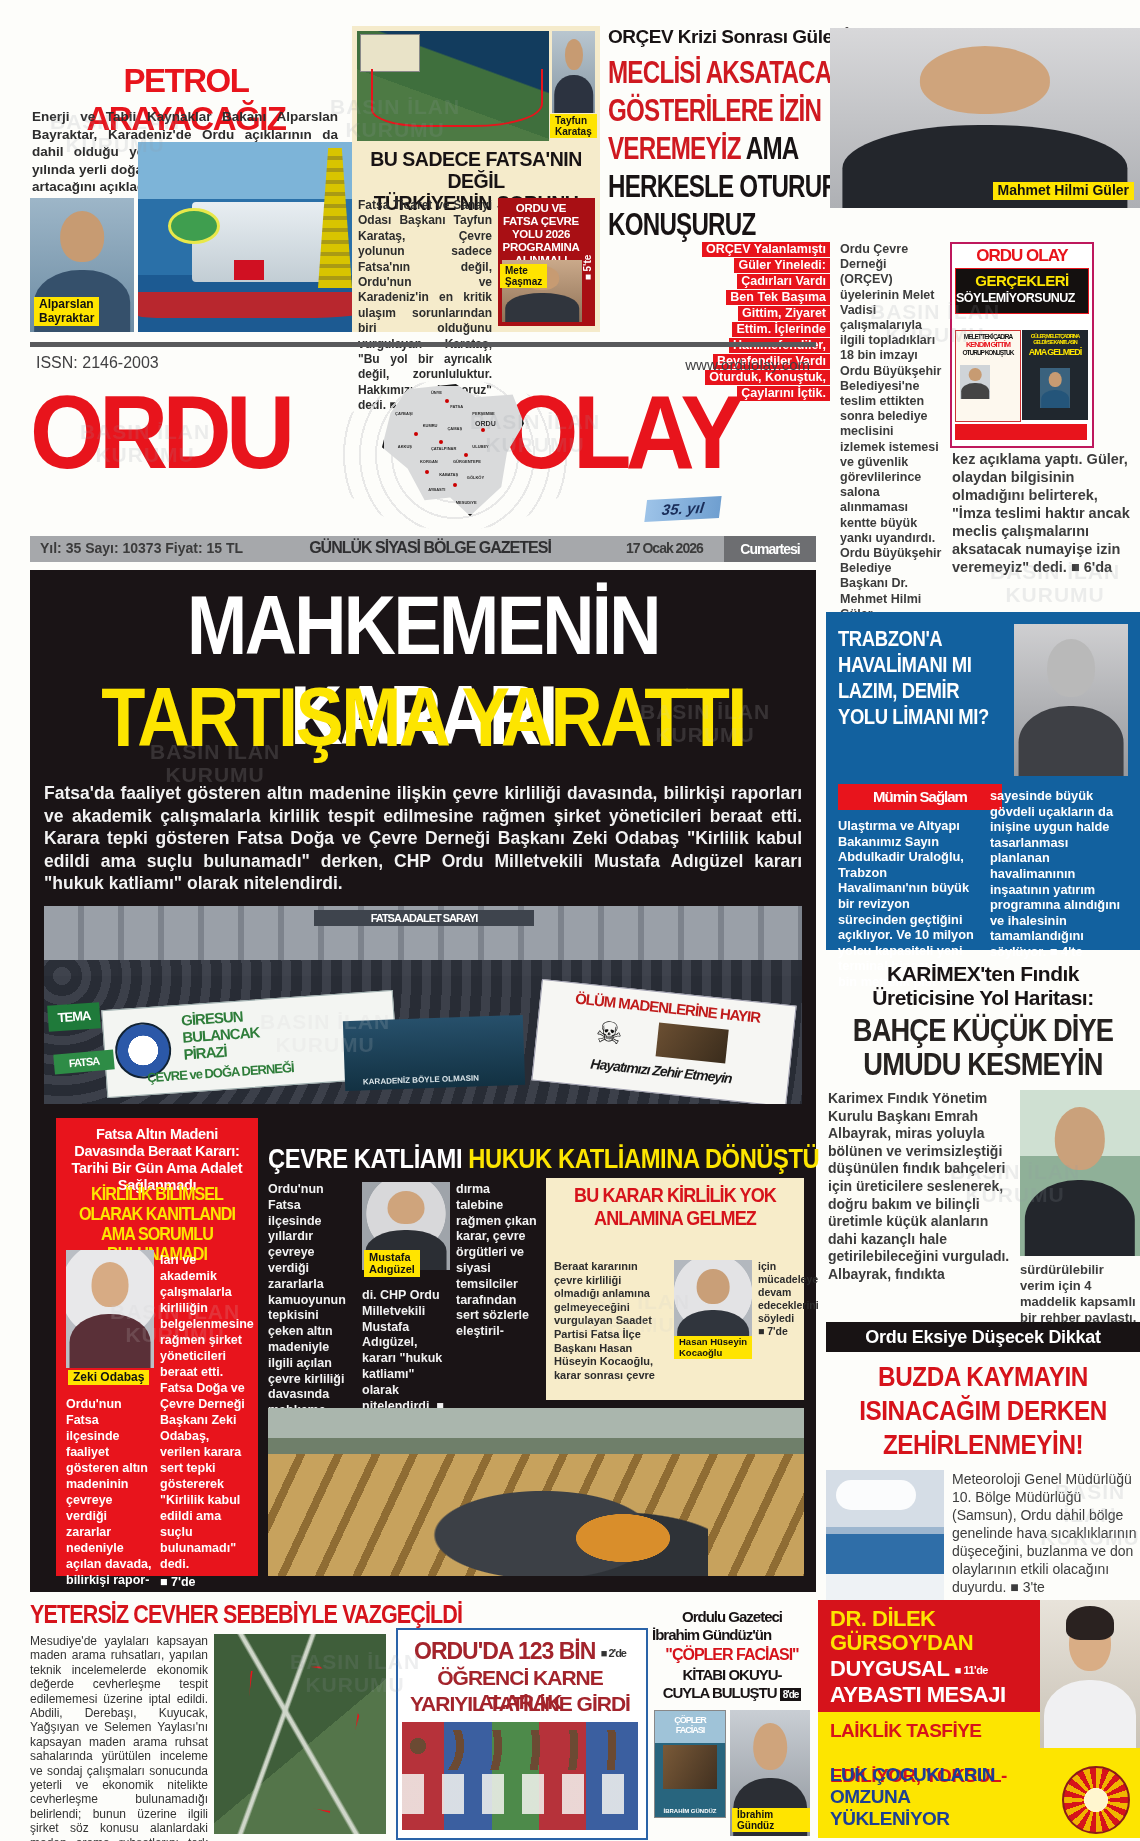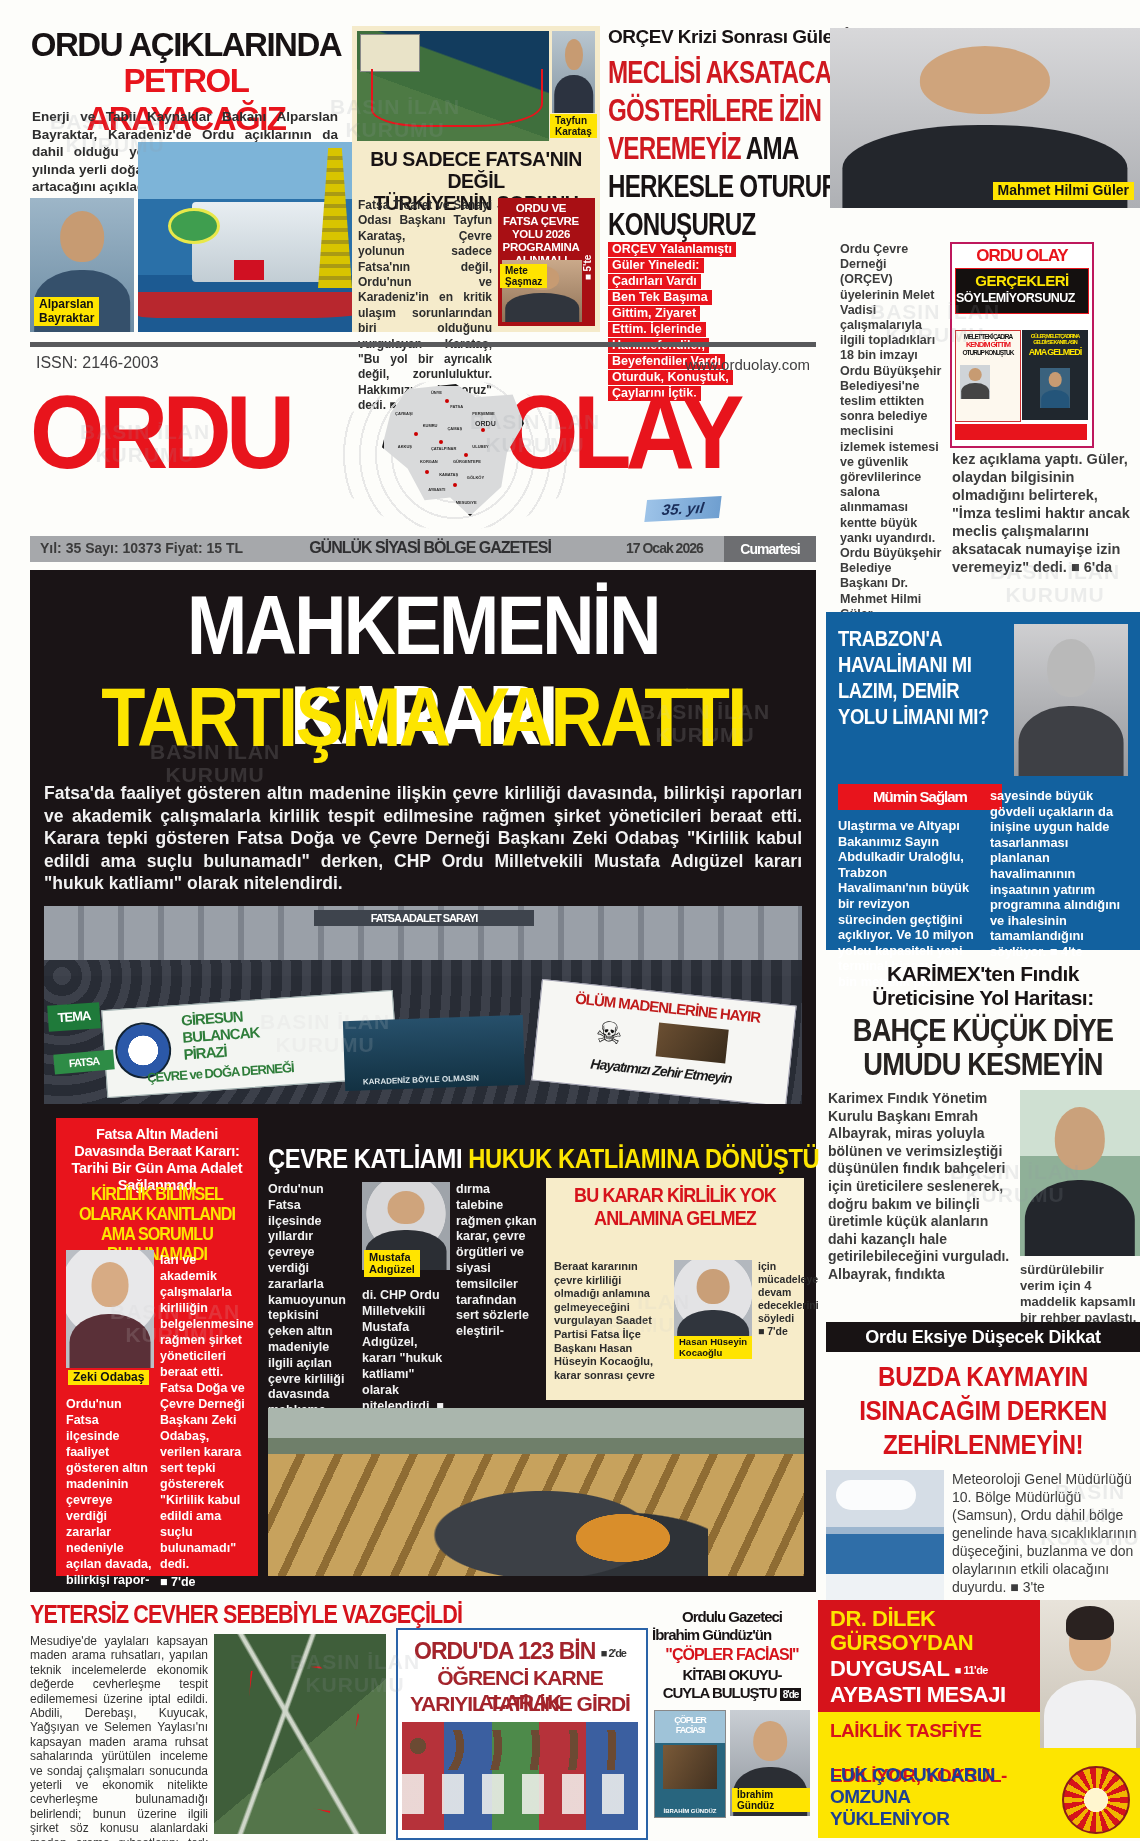--- a/index.html
+++ b/index.html
@@ -54,21 +54,20 @@
   <div class="wm" style="left:110px;top:1300px;color:#cfcfcf">BASIN İLAN
 KURUMU</div>
   <div class="wm" style="left:560px;top:1290px;color:#cfcfcf">BASIN İLAN
 KURUMU</div>
   <div class="wm" style="left:290px;top:1650px">BASIN İLAN
 KURUMU</div>
   <div class="wm" style="left:1040px;top:1480px">BASIN İLAN
 KURUMU</div>
 
   <div class="ab" style="left:30px;top:26px;width:312px;height:306px;">
-    <div class="ab hl" style="left:0;top:0;width:312px;text-align:center;font-size:33px;color:#181314;letter-spacing:-1.5px;">ORDU AÇIKLARINDA</div>
     <div class="ab hl" style="left:0;top:36px;width:312px;text-align:center;font-size:33px;color:#e8141c;letter-spacing:-1.5px;">PETROL ARAYACAĞIZ</div>
     <div class="ab bt" style="left:2px;top:82px;width:306px;font-size:13.5px;line-height:17.5px;color:#2d2d2d;">Enerji ve Tabii Kaynaklar Bakanı Alparslan Bayraktar, Karadeniz'de Ordu açıklarının da dahil olduğu yeni sondaj programıyla 2026 yılında yerli doğal gaz üretiminin önemli ölçüde artacağını açıkladı. ■ 5'te</div>
     <div class="photo person" style="left:0;top:172px;width:104px;height:134px;background:linear-gradient(180deg,#9db6c8,#6d8ca3);--suit:#35506b;">
       <span class="cap" style="left:4px;bottom:6px;font-size:12px;">Alparslan
 Bayraktar</span>
     </div>
     <div class="photo" style="left:108px;top:116px;width:234px;height:190px;background:linear-gradient(180deg,#7db4d8 0 30%,#2a70a8 30% 70%,#1c5a92 70% 100%);">
       <div class="ab" style="left:54px;top:60px;width:150px;height:80px;background:linear-gradient(180deg,#e8eef2,#c2cdd4);border-radius:4px;"></div>
       <div class="ab" style="left:180px;top:6px;width:34px;height:140px;background:repeating-linear-gradient(180deg,#d8c400 0 8px,#a99a14 8px 12px);clip-path:polygon(30% 0,70% 0,100% 100%,0 100%);"></div>
       <div class="ab" style="left:30px;top:66px;width:46px;height:30px;background:#3f9e4f;border-radius:50%;border:3px solid #e8e84a;"></div>
@@ -106,21 +105,21 @@
       <span class="hl cl" style="font-size:31px;line-height:38px;transform:scaleX(0.78);white-space:nowrap;">
         <span style="color:#cf1920;">VEREMEYİZ</span><span style="color:#181314;"> AMA</span>
       </span>
       <span class="hl cl" style="font-size:31px;line-height:38px;color:#181314;transform:scaleX(0.78);white-space:nowrap;">HERKESLE OTURUR</span>
       <span class="hl cl" style="font-size:31px;line-height:38px;color:#181314;transform:scaleX(0.78);white-space:nowrap;">KONUŞURUZ</span>
     </div>
     <div class="photo person" style="left:224px;top:2px;width:310px;height:180px;background:linear-gradient(180deg,#d8d8da,#aeb0b4);--suit:#23262c;--skin:#cfa47c;">
       <span class="cap" style="right:6px;bottom:8px;font-size:14px;">Mahmet Hilmi Güler</span>
     </div>
 
-    <div class="ab" style="left:2px;top:216px;width:222px;display:flex;flex-direction:column;align-items:flex-start;">
+    <div class="ab" style="left:2px;top:216px;width:222px;display:flex;flex-direction:column;align-items:flex-end;">
       <span class="qline">ORÇEV Yalanlamıştı</span>
       <span class="qline">Güler Yineledi:</span>
       <span class="qline">Çadırları Vardı</span>
       <span class="qline">Ben Tek Başıma</span>
       <span class="qline">Gittim, Ziyaret</span>
       <span class="qline">Ettim. İçlerinde</span>
       <span class="qline">Hanımefendiler,</span>
       <span class="qline">Beyefendiler Vardı</span>
       <span class="qline">Oturduk, Konuştuk,</span>
       <span class="qline">Çaylarını İçtik.</span>
@@ -333,21 +332,21 @@
     <div class="ab hl" style="left:0;top:76px;width:160px;text-align:center;font-size:15px;color:#181314;">
       <span>CUYLA BULUŞTU</span>
       <span style="font-size:10px;background:#181314;color:#fff;padding:1px 3px;">8'de</span>
     </div>
     <div class="photo" style="left:2px;top:102px;width:70px;height:106px;background:linear-gradient(180deg,#9fc3d8 0 30%,#28657e 30% 100%);border:1px solid #888;">
       <div class="hl pre" style="font-size:9px;color:#fff;text-align:center;margin-top:4px;">ÇÖPLER
 FACİASI</div>
       <div class="ab" style="left:8px;top:34px;width:54px;height:44px;background:linear-gradient(120deg,#7a5a38,#413020);"></div>
       <div class="ab" style="left:0;bottom:3px;width:70px;text-align:center;font-size:6px;color:#fff;font-weight:bold;">İBRAHİM GÜNDÜZ</div>
     </div>
-    <div class="photo person" style="left:78px;top:102px;width:80px;height:106px;background:linear-gradient(180deg,#c9ced4,#8f959c);--suit:#2b2e34;--skin:#cfa47c;">
+    <div class="photo person" style="left:78px;top:102px;width:80px;height:126px;background:linear-gradient(180deg,#c9ced4,#8f959c);--suit:#2b2e34;--skin:#cfa47c;">
       <span class="cap" style="left:2px;bottom:4px;font-size:10px;">İbrahim Gündüz</span>
     </div>
   </div>
 
   <div class="ab" style="left:818px;top:1600px;width:322px;height:238px;">
     <div class="ab" style="left:0;top:0;width:322px;height:112px;background:#d6131b;"></div>
     <div class="ab" style="left:0;top:112px;width:322px;height:126px;background:#fde500;"></div>
     <div class="photo person" style="left:222px;top:0;width:100px;height:148px;background:linear-gradient(180deg,#e8e3da,#c9c2b6);--suit:#f0f0f2;--skin:#d9ad85;">
       <div class="ab" style="left:26px;top:6px;width:48px;height:34px;background:#2a2220;border-radius:50% 50% 30% 30%;"></div>
     </div>

